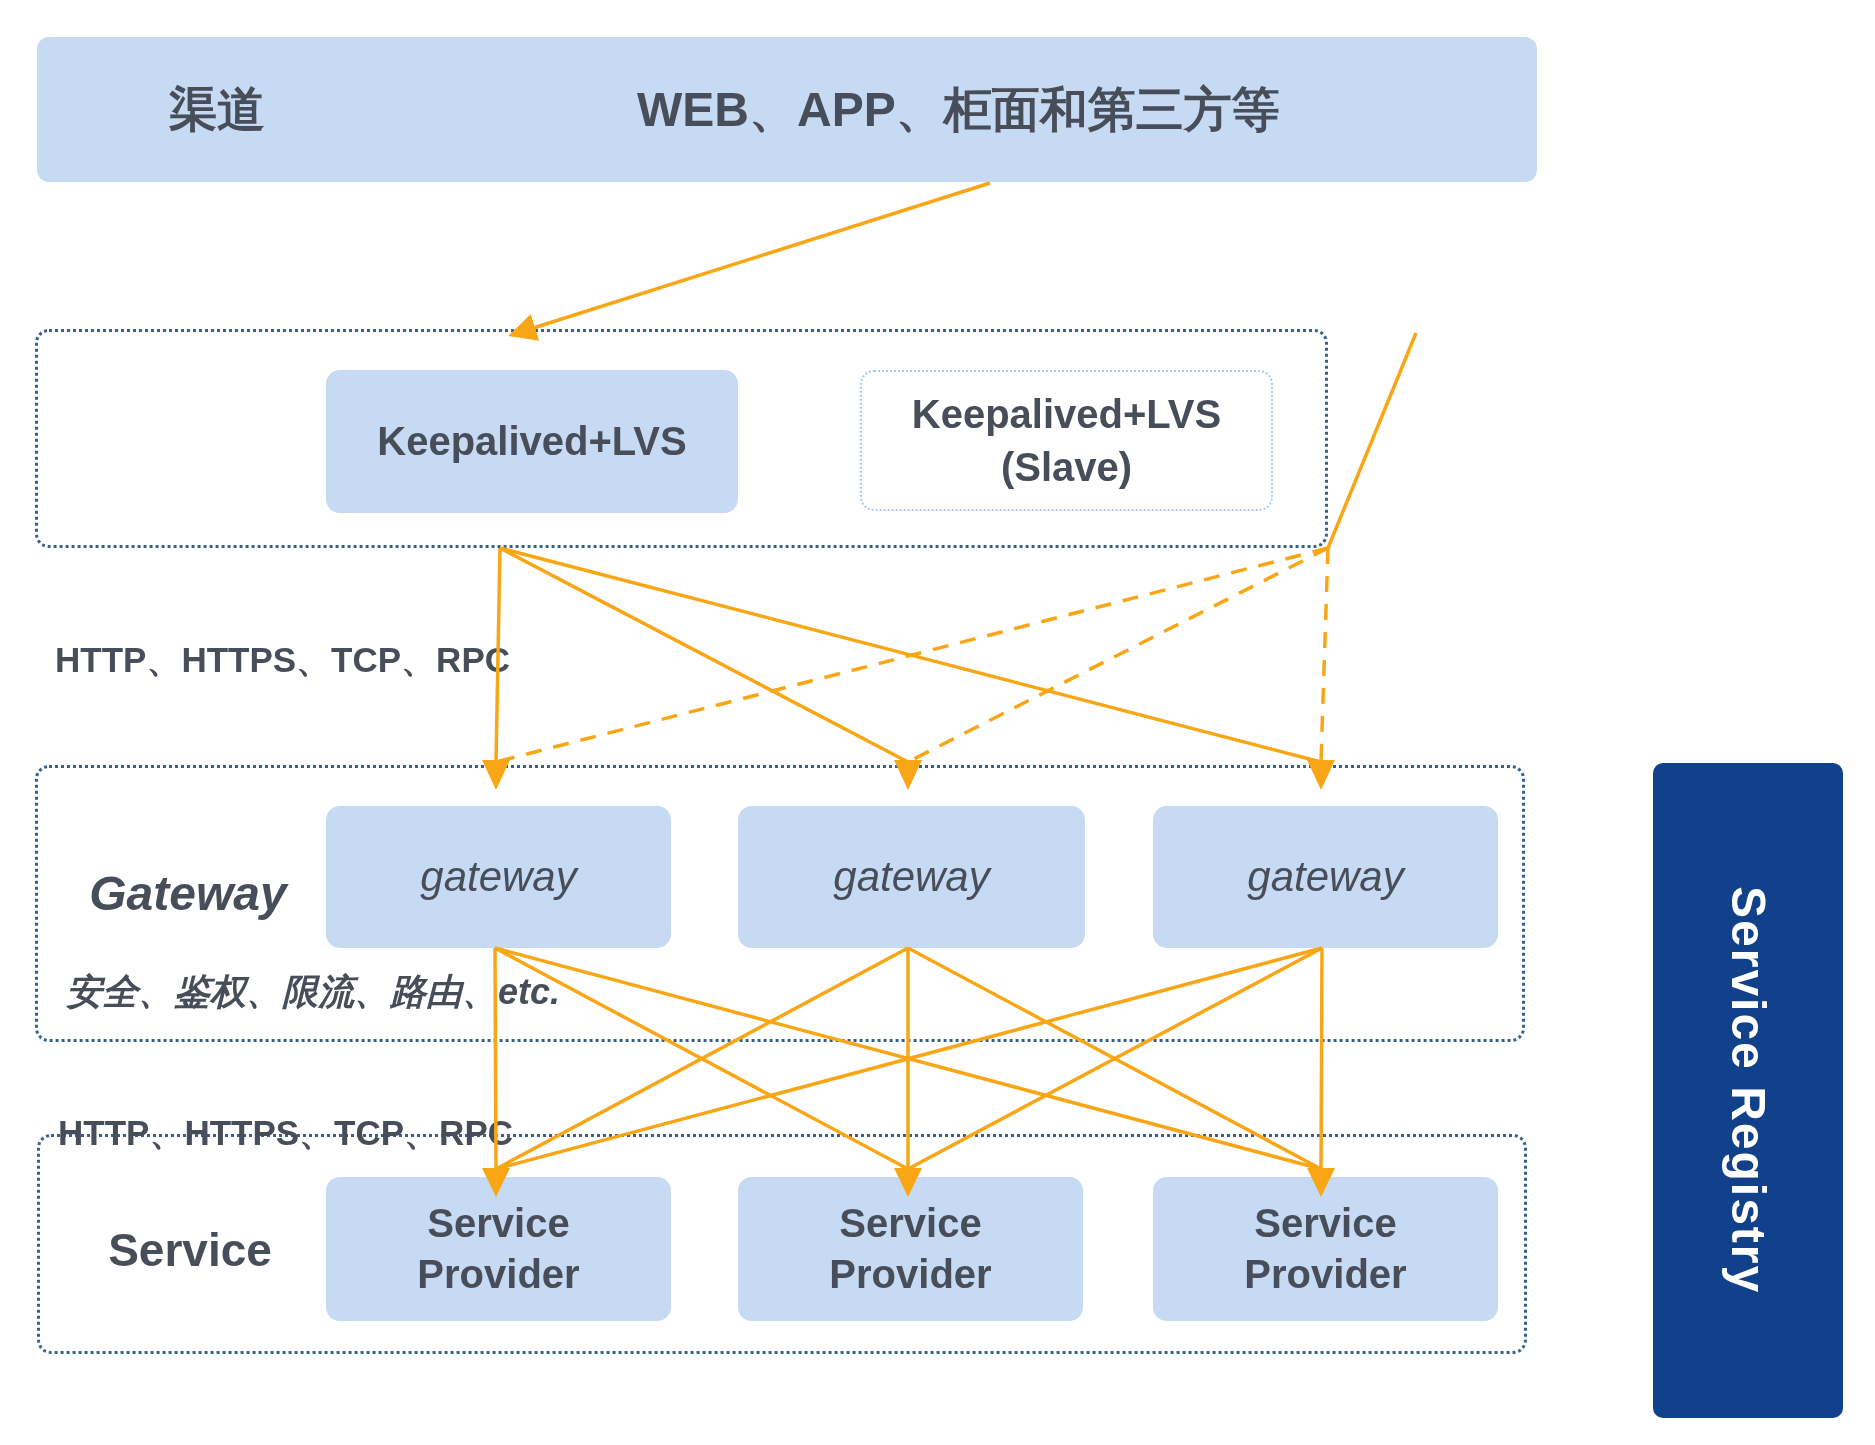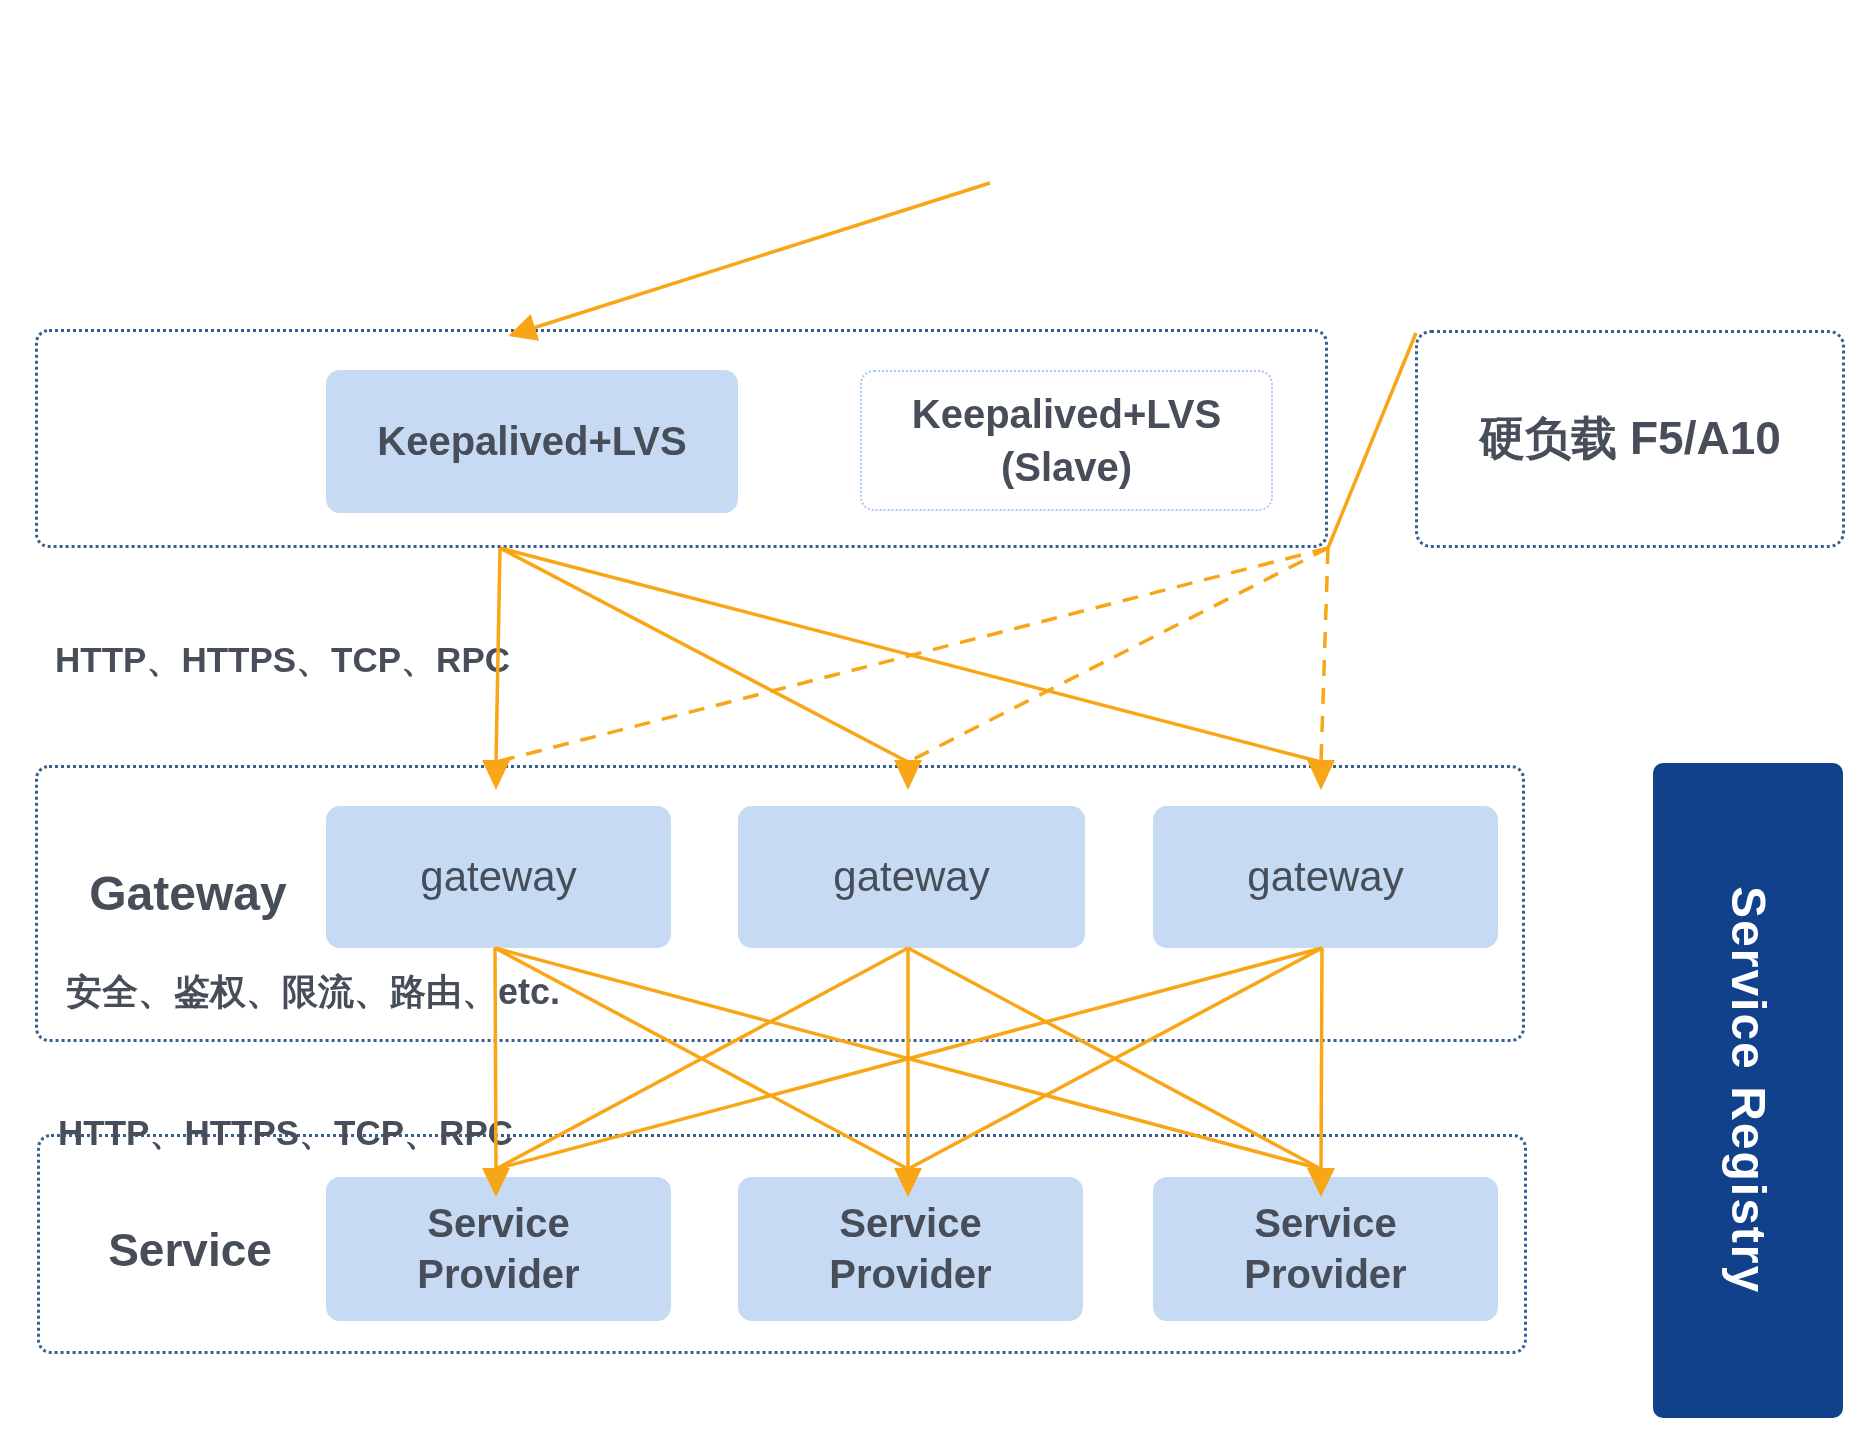--- a/index.html
+++ b/index.html
@@ -64,21 +64,21 @@
     font-size:46px;font-weight:700;white-space:nowrap;
   }
 
   .proto-label{
     font-size:35px;font-weight:600;white-space:nowrap;z-index:2;
   }
   .proto-top{left:55px;top:637px;}
   .proto-bottom{left:58px;top:1110px;}
 
   
-  .gateway-container{left:35px;top:765px;width:1490px;height:277px;}
+  .gateway-container{left:35px;top:765px;width:1490px;height:277px;font-style:italic;}
   .gateway-label{
     position:absolute;left:35px;top:98px;width:230px;
     text-align:center;font-size:48px;font-weight:700;
   }
   .gw-node{
     position:absolute;top:38px;width:345px;height:142px;
     font-size:42px;font-weight:500;
   }
   .gw-1{left:288px;}
   .gw-2{left:700px;width:347px;}
@@ -115,34 +115,35 @@
   }
 
   
   .arrows{left:0;top:0;width:1875px;height:1445px;z-index:5;pointer-events:none;}
 </style>
 </head>
 <body>
 
 <div class="canvas">
 
+  <div class="abs channel-bar">
+    <span class="bar-label">渠道</span>
+    <span class="bar-content">WEB、APP、柜面和第三方等</span>
+  </div>
 
   <div class="abs dotted-box vip-container">
     <div class="node-box master-node">
       <span>Keepalived+LVS</span>
     </div>
     <div class="slave-node">
       <span>Keepalived+LVS</span>
       <span>(Slave)</span>
     </div>
   </div>
 
-  <div class="abs dotted-box f5-box">
-    <span>硬负载 F5/A10</span>
-  </div>
 
   <div class="abs proto-label proto-top">HTTP、HTTPS、TCP、RPC</div>
   <div class="abs proto-label proto-bottom">HTTP、HTTPS、TCP、RPC</div>
 
   <div class="abs dotted-box gateway-container">
     <div class="gateway-label">Gateway</div>
     <div class="node-box gw-node gw-1">
       <span>gateway</span>
     </div>
     <div class="node-box gw-node gw-2">

